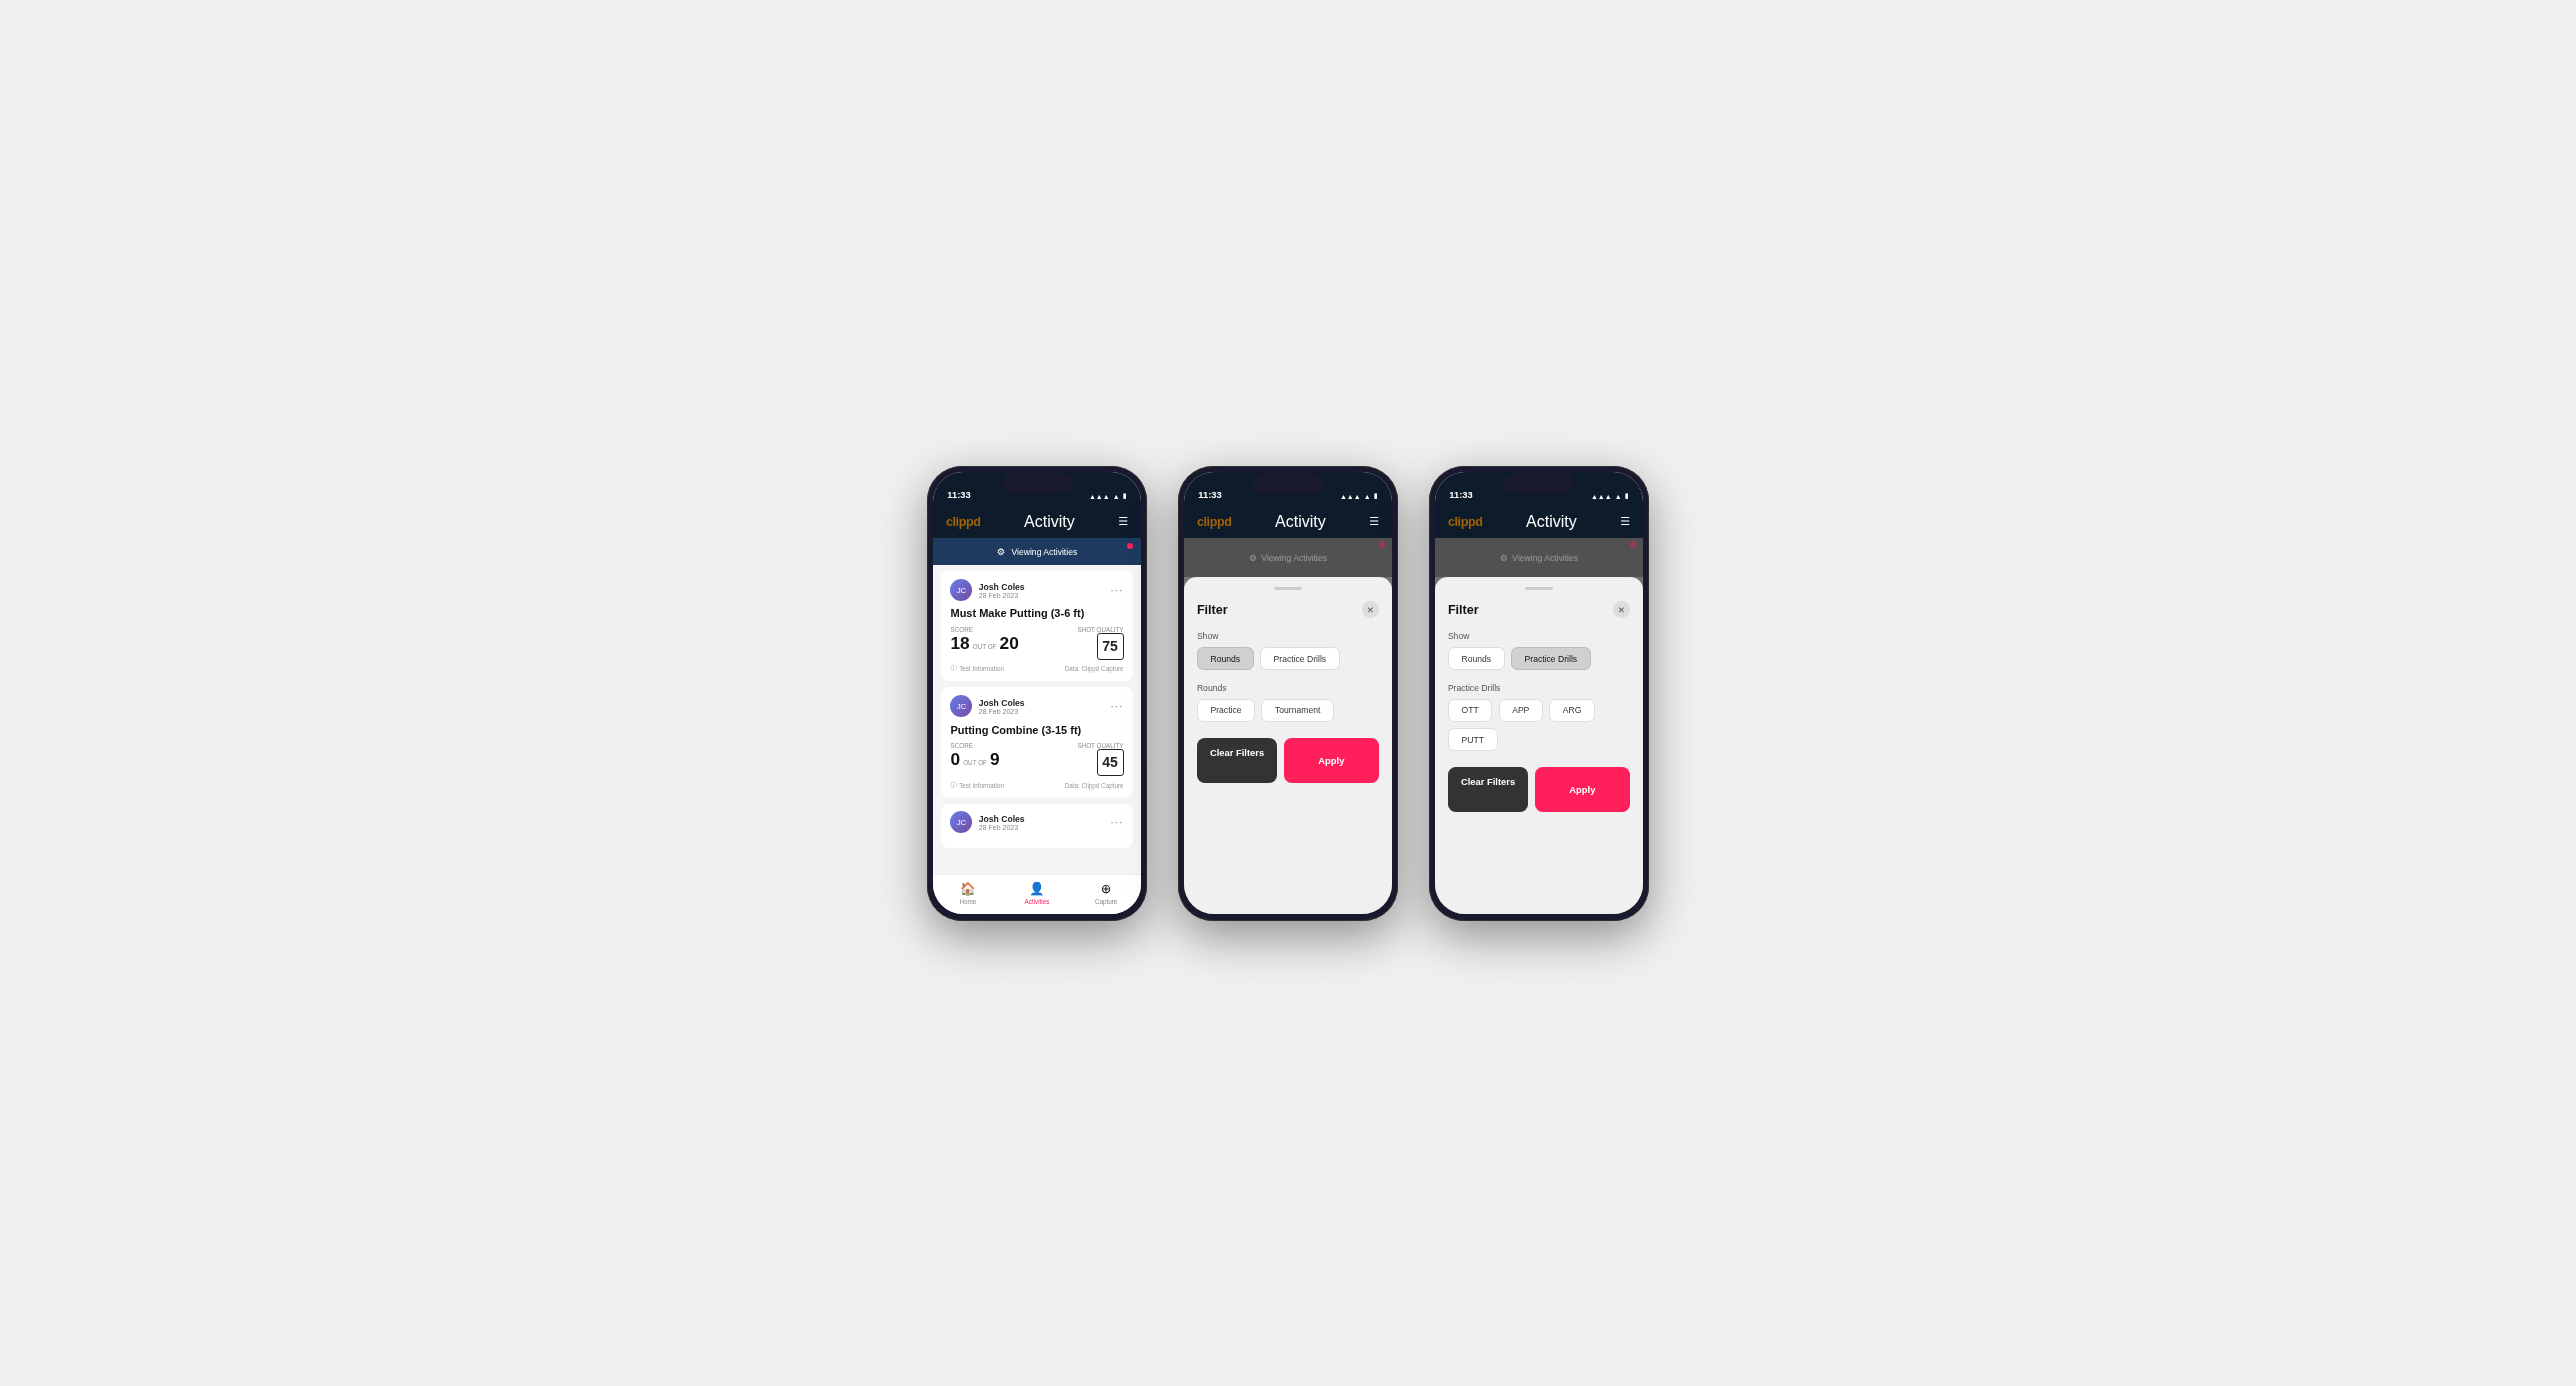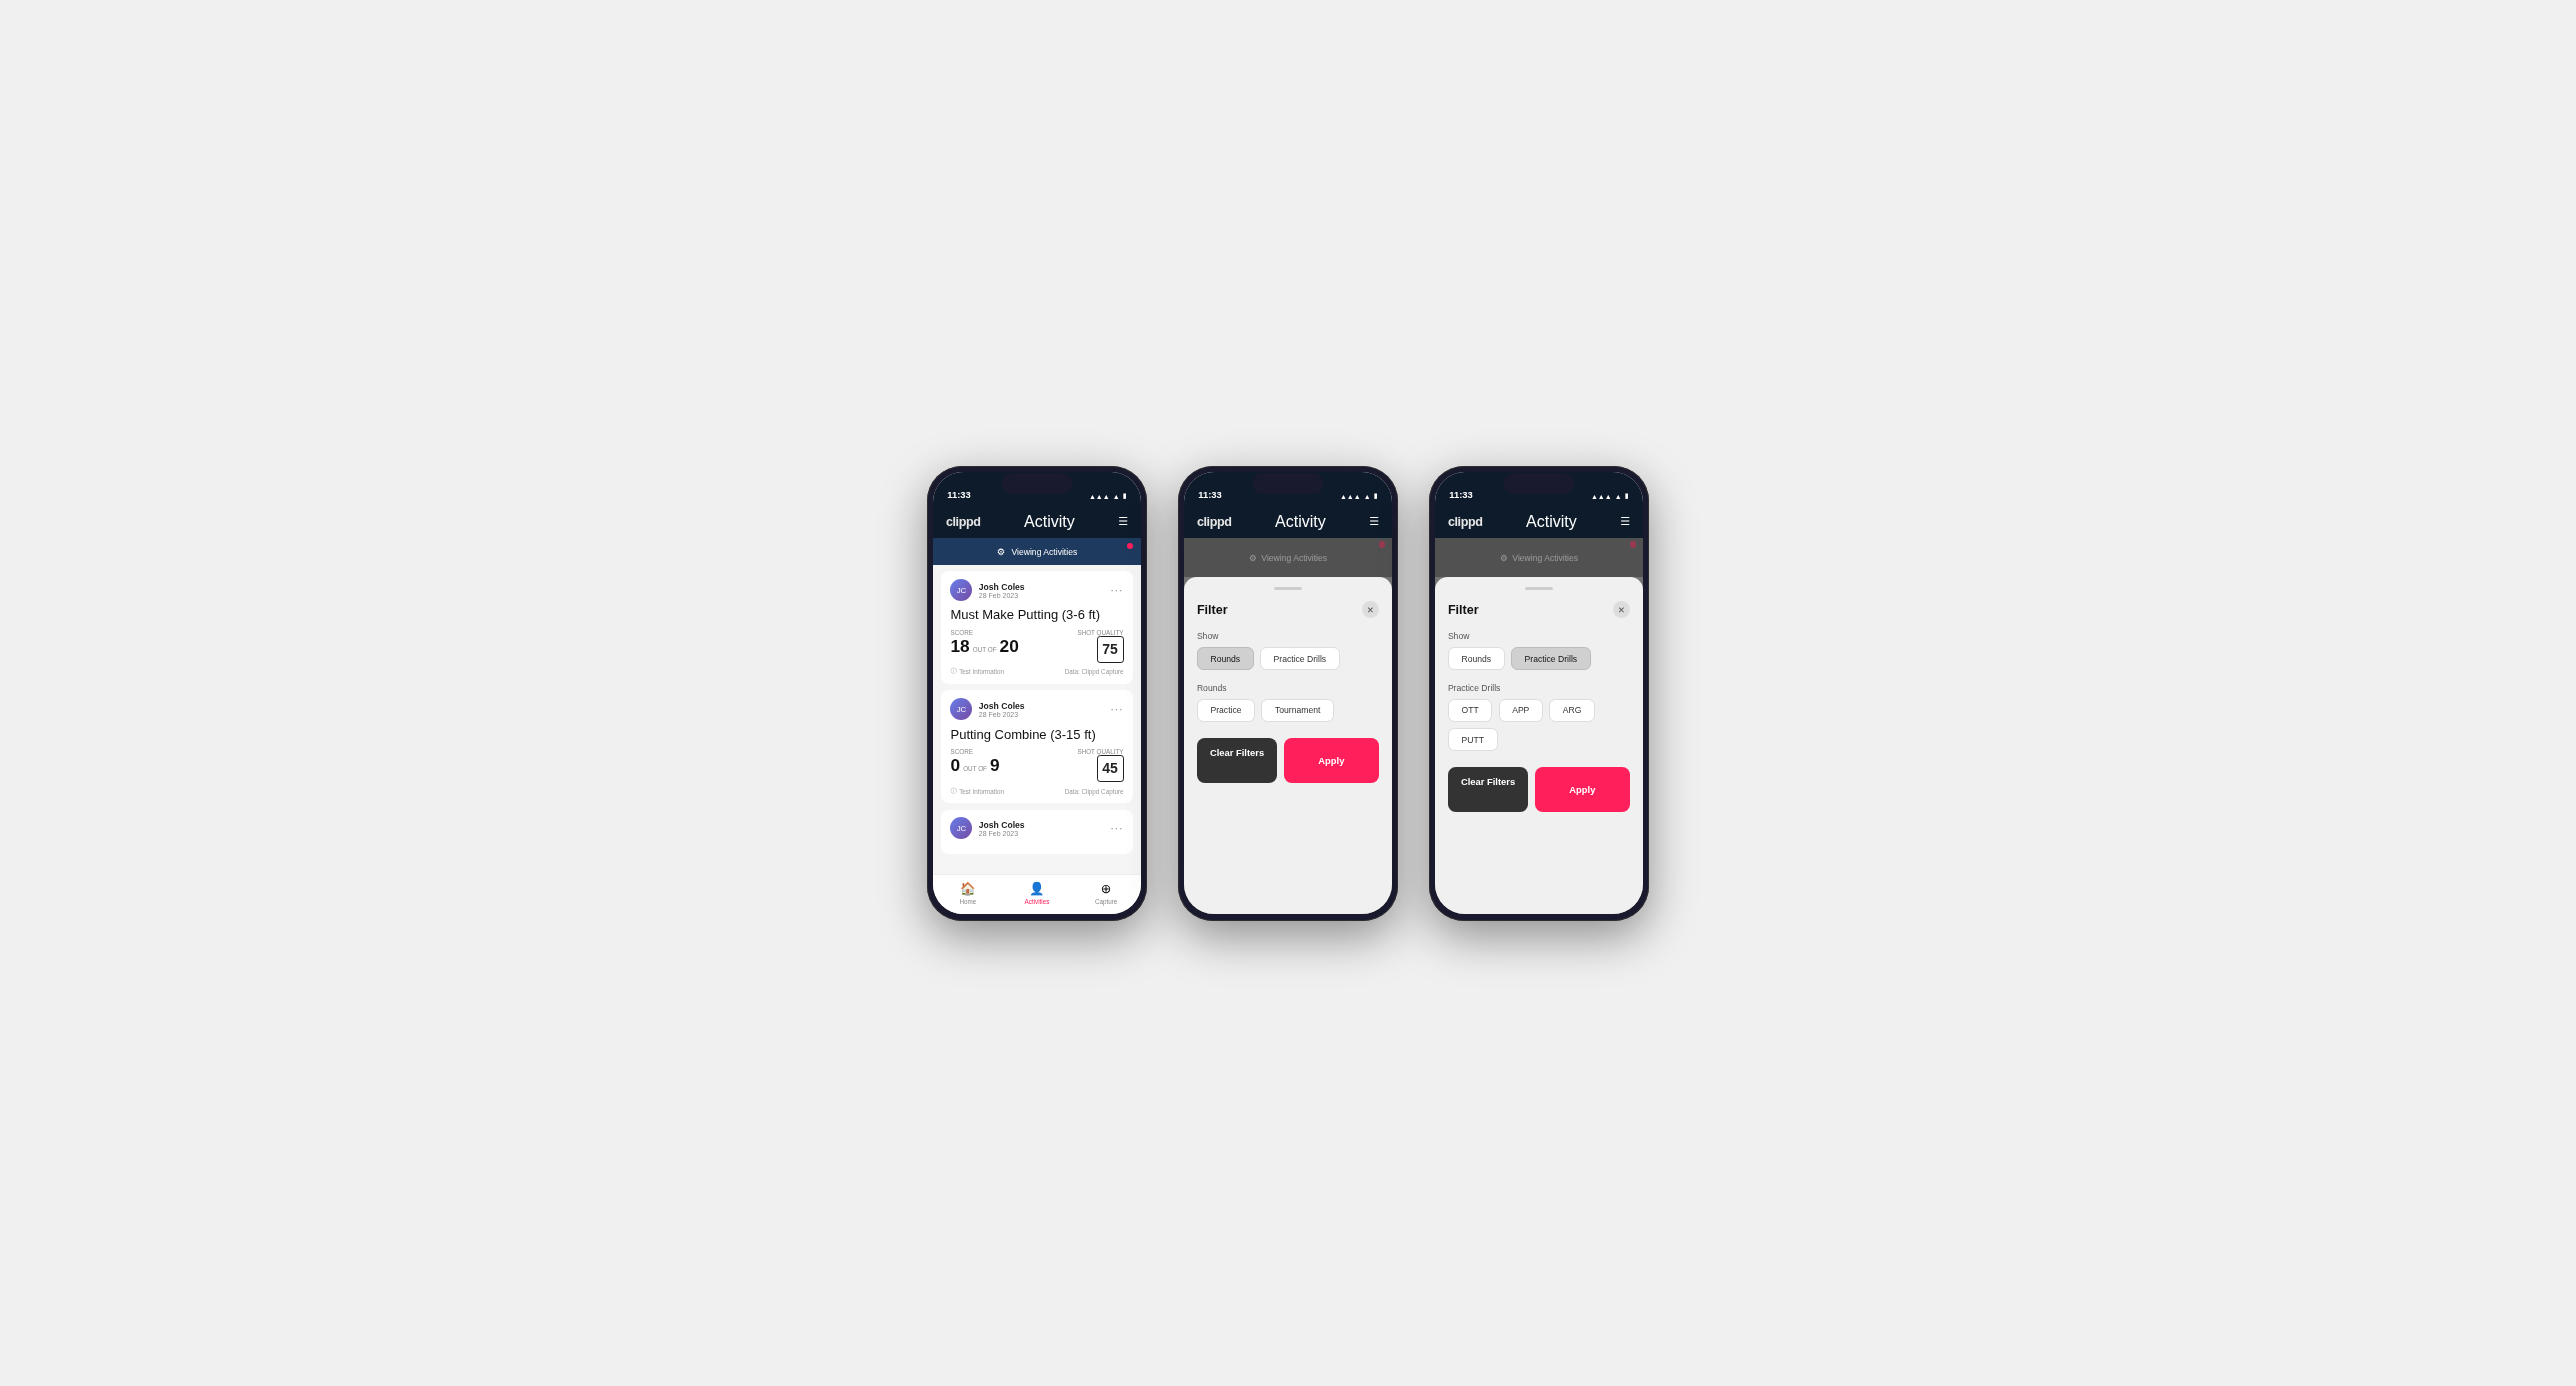--- a/index.html
+++ b/index.html
@@ -79,21 +79,21 @@
     
     .nav-header {
       background: #0d1b2a;
       padding: 7.8px 12.6px;
       display: flex;
       align-items: center;
       justify-content: space-between;
       flex-shrink: 0;
     }
     .logo {
-      color: #e5e5e5;
+      color: #a16207;
       font-size: 12.6px;
       font-weight: 800;
       letter-spacing: -0.4px;
     }
     .nav-title {
       color: #fff;
       font-size: 16px;
       font-weight: 500;
     }
     .nav-menu {
@@ -184,22 +184,22 @@
     .user-date {
       font-size: 7px;
       color: #888;
     }
     .more-dots {
       color: #888;
       font-size: 11px;
       letter-spacing: 0.8px;
     }
     .activity-title {
-      font-size: 13px;
-      font-weight: 400;
+      font-size: 11px;
+      font-weight: 700;
       color: #111;
       margin-bottom: 6.3px;
     }
     .stat-label {
       font-size: 6.3px;
       color: #888;
       text-transform: uppercase;
     }
     .stat-value {
       font-size: 17.3px;

